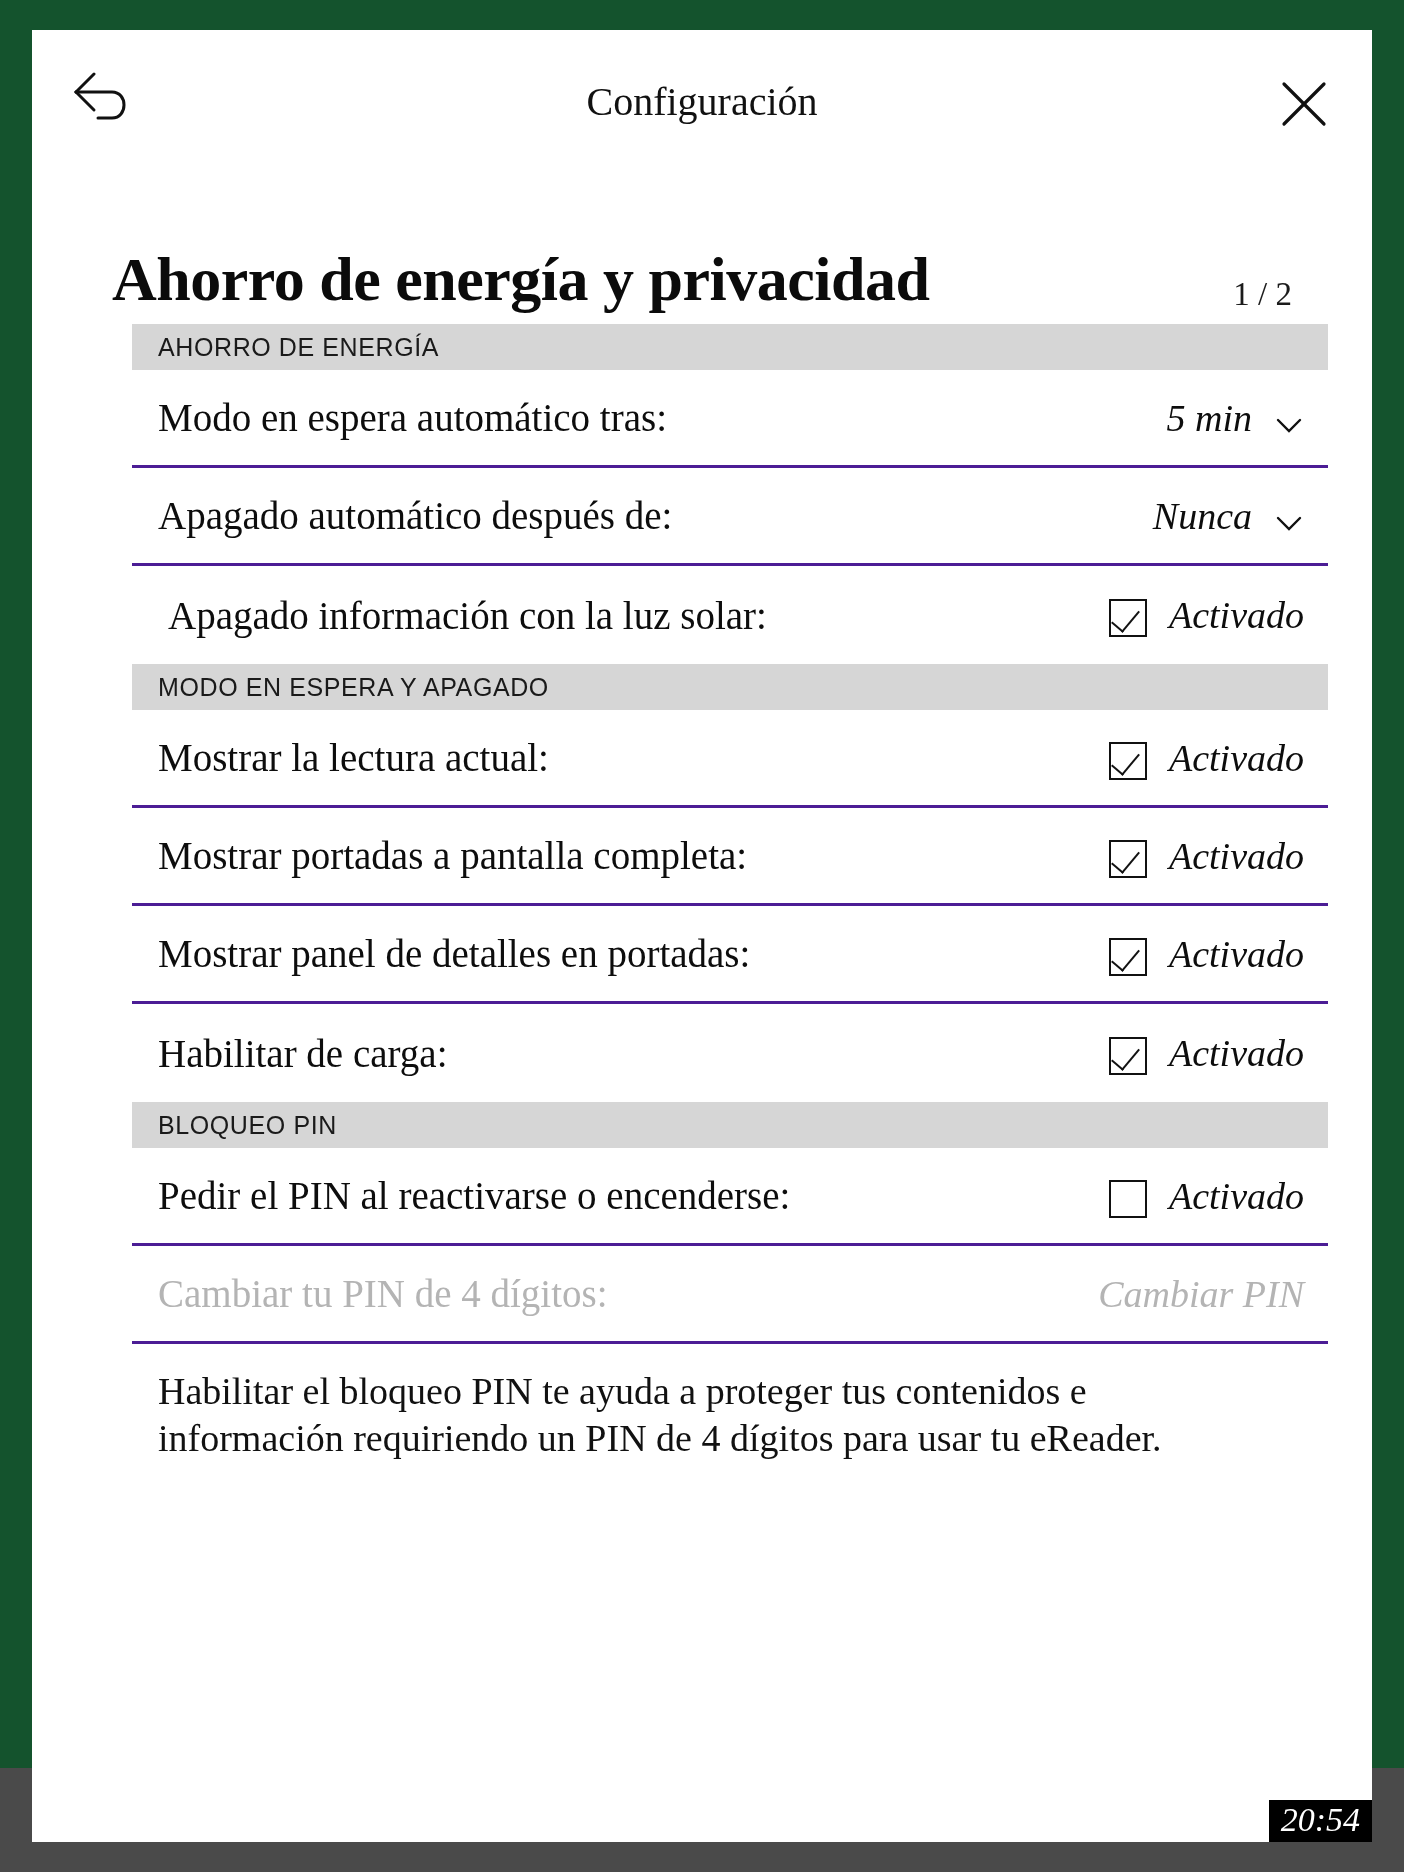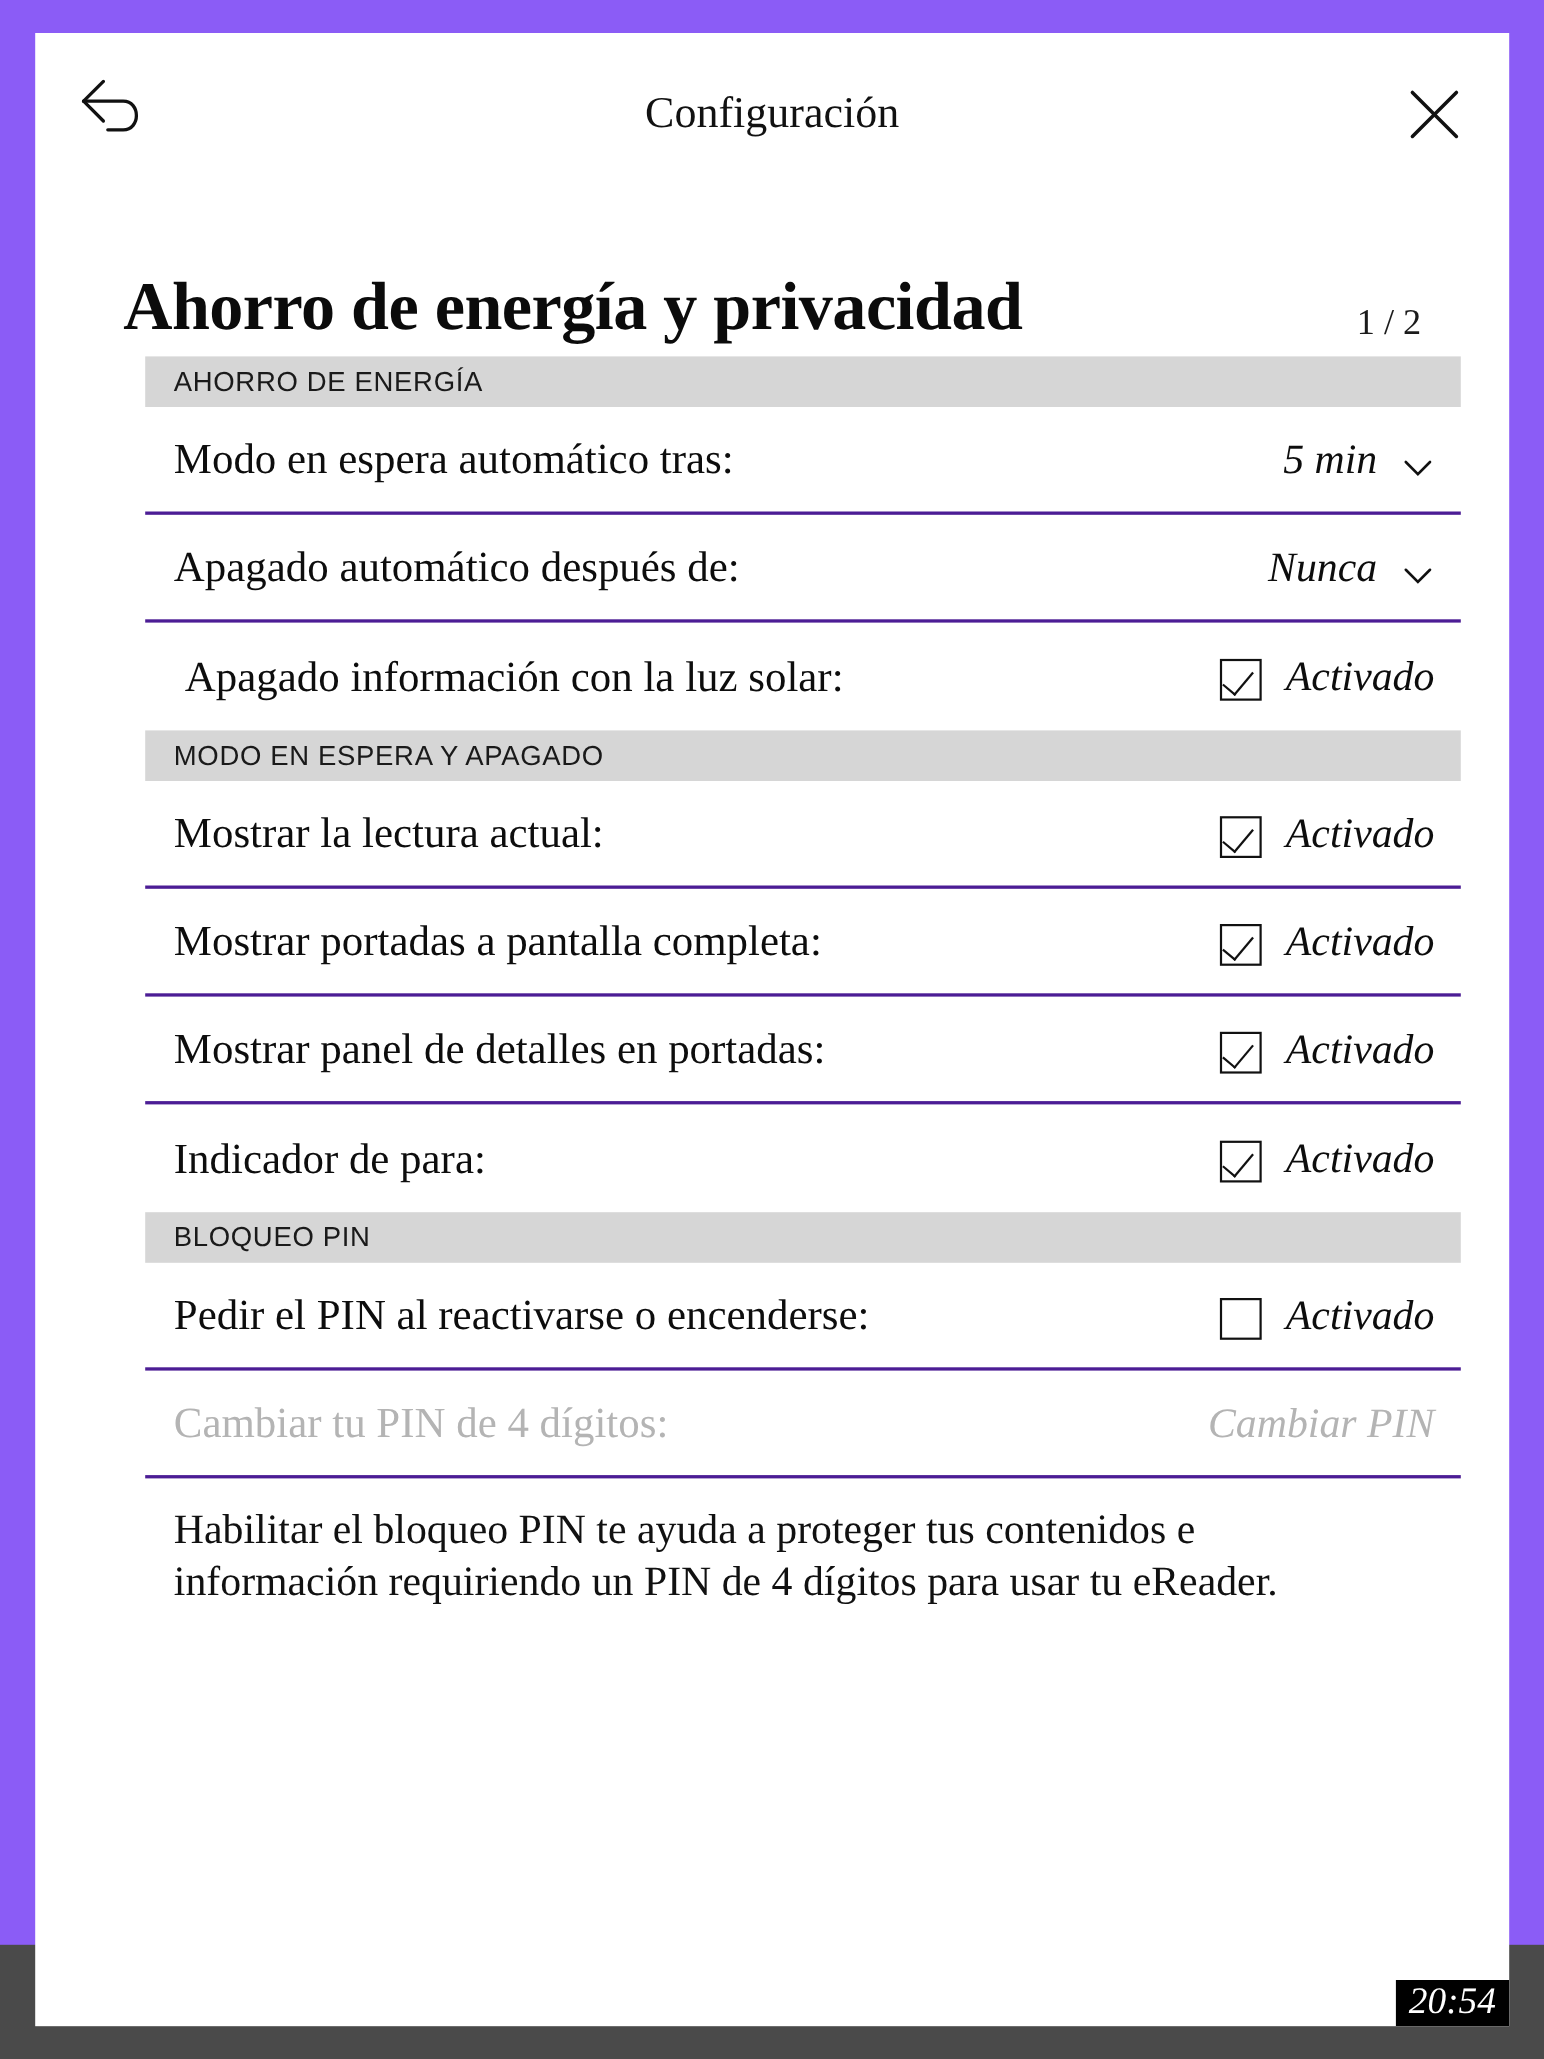--- a/index.html
+++ b/index.html
@@ -14,21 +14,21 @@
     font-family: "Liberation Serif", serif;
     -webkit-font-smoothing: antialiased;
   }
 
   
   #device {
     position: absolute;
     left: 0; top: 0;
     width: 1404px;
     height: 1768px;
-    background: #8b5cf6;
+    background: #14532d;
     box-sizing: border-box;
   }
   #screen {
     position: absolute;
     left: 32px;
     top: 30px;
     width: 1340px;
     height: 1812px;
     background: #ffffff;
     box-sizing: border-box;
@@ -294,21 +294,21 @@
 
       <div class="row">
         <div class="label">Mostrar panel de detalles en portadas:</div>
         <div class="value">
           <span class="cbox checked"></span>
           <span class="value-text">Activado</span>
         </div>
       </div>
 
       <div class="row no-border">
-        <div class="label">Indicador de para:</div>
+        <div class="label">Habilitar de carga:</div>
         <div class="value">
           <span class="cbox checked"></span>
           <span class="value-text">Activado</span>
         </div>
       </div>
 
       <div class="section-header">
         <span>BLOQUEO PIN</span>
       </div>
 

